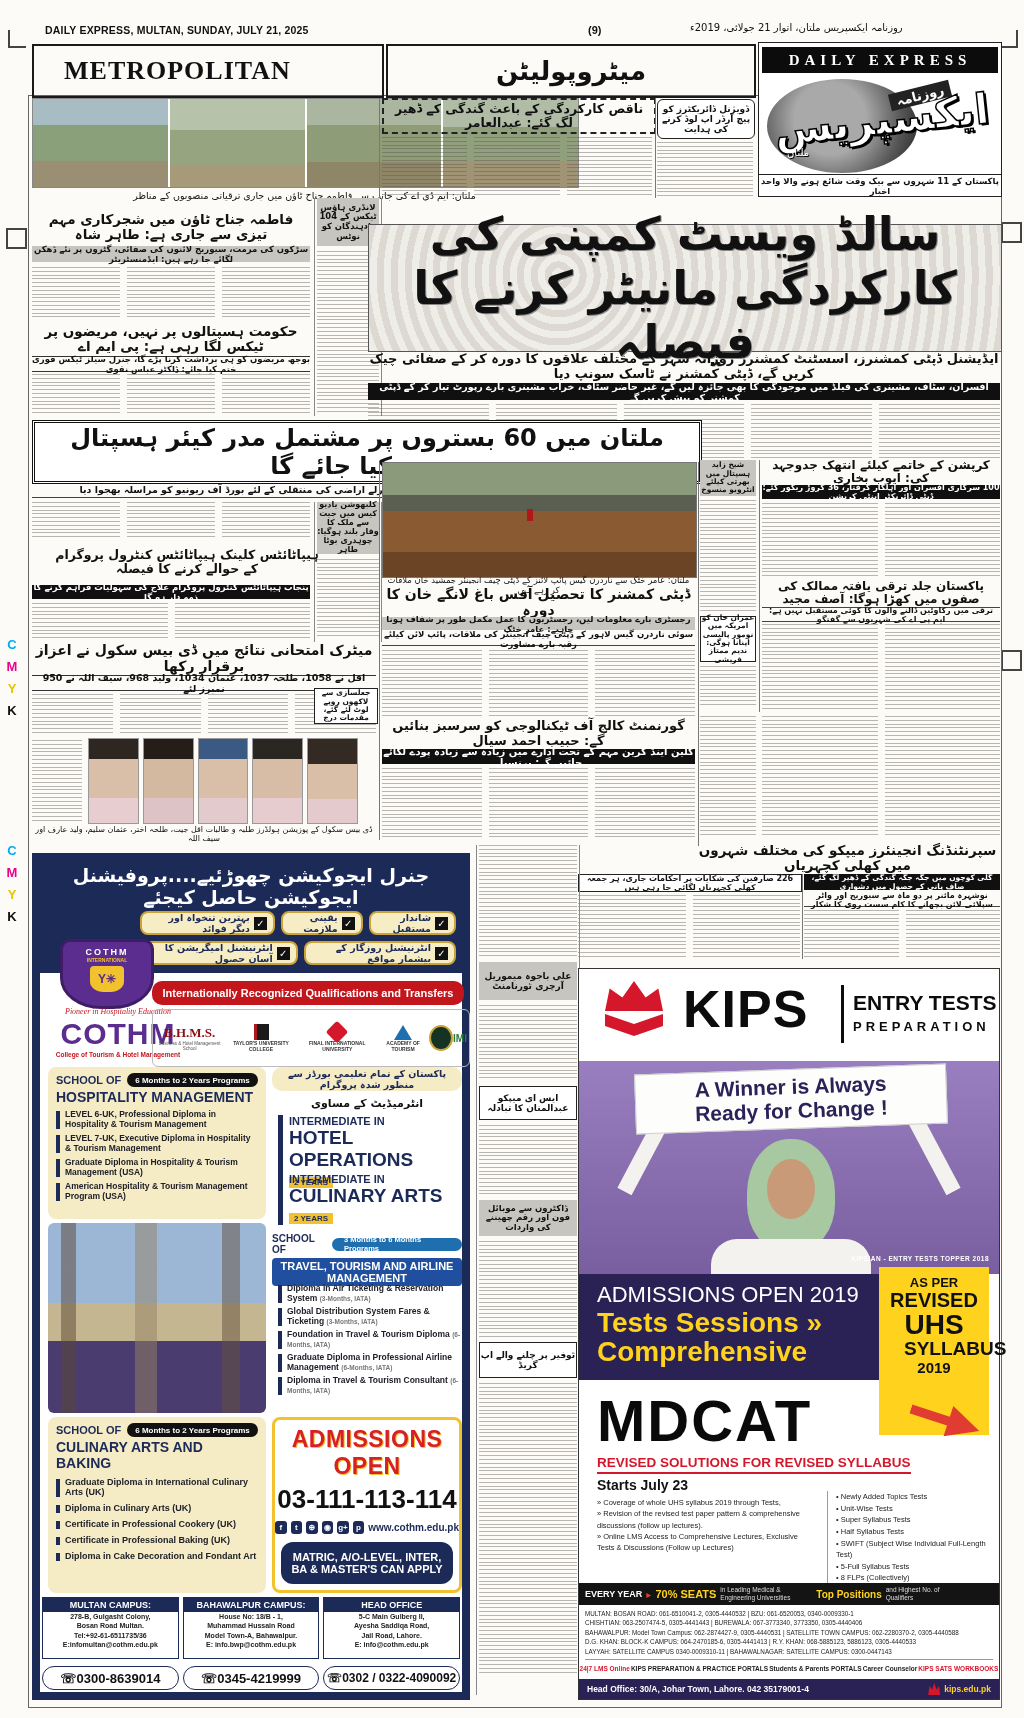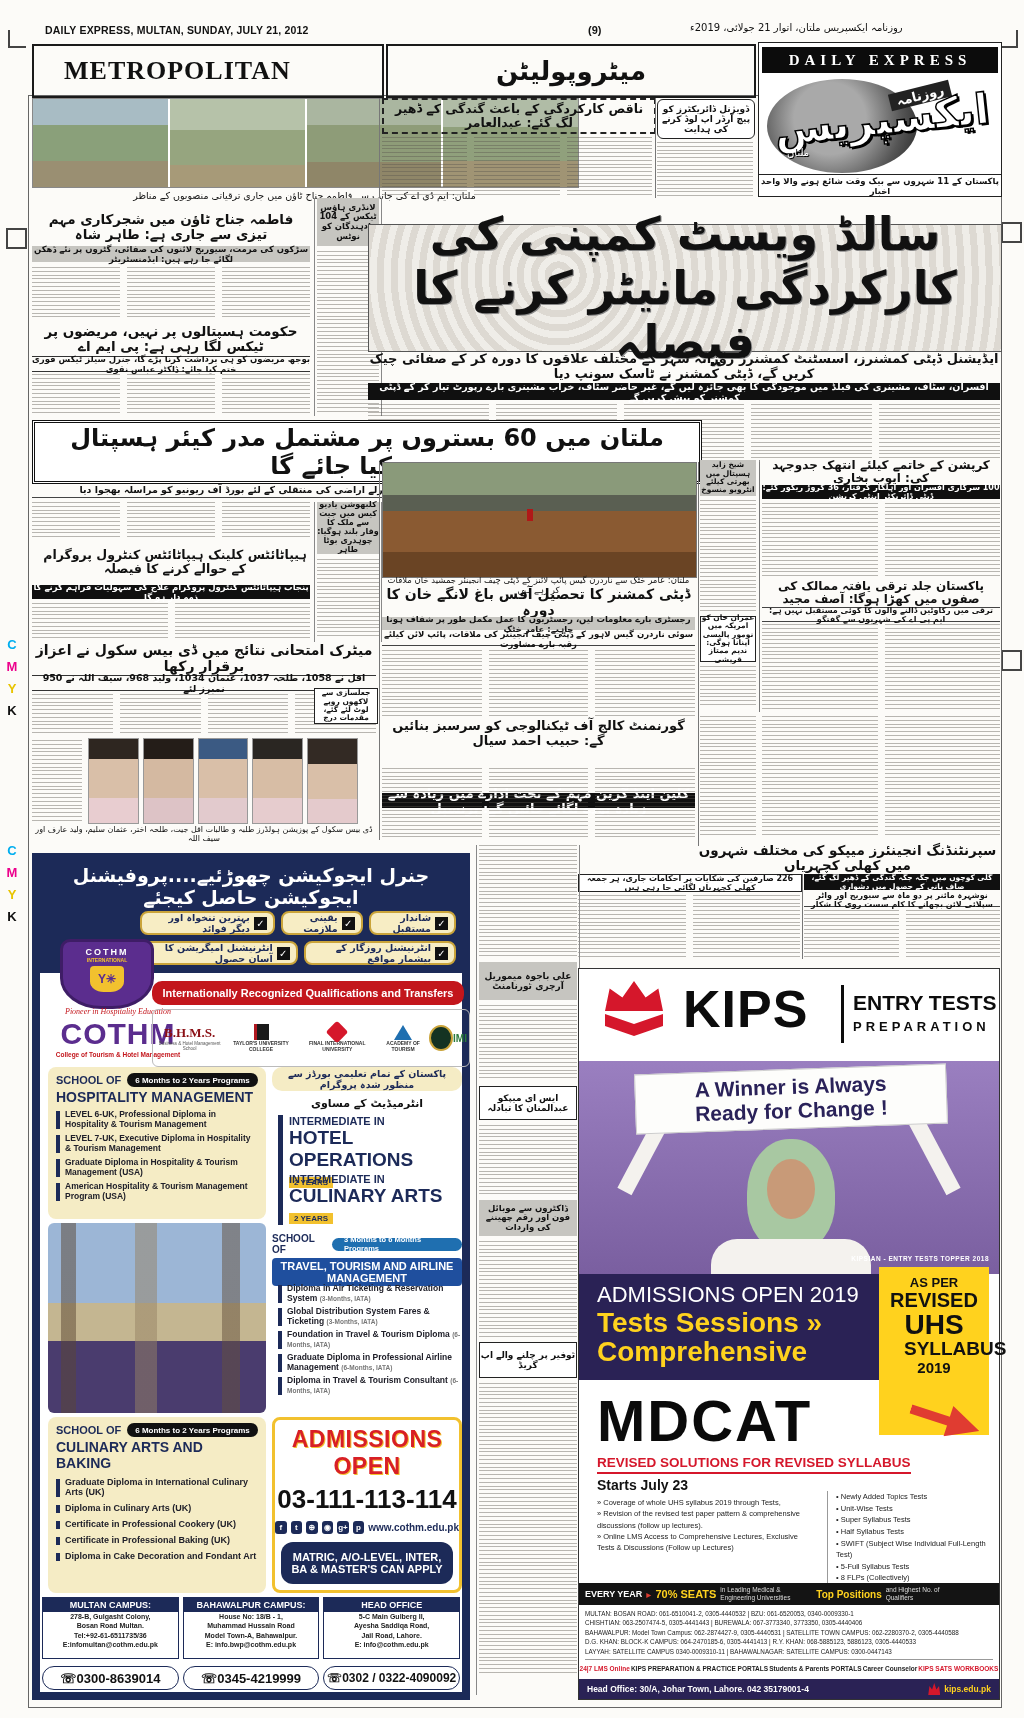--- a/index.html
+++ b/index.html
@@ -43,21 +43,21 @@
   </div>
   <div class="abs" style="left:4px;top:840px;font-size:13px;font-weight:bold;line-height:22px;text-align:center;width:16px;">
     <div style="color:#00aeef;">C</div>
       <div style="color:#ec008c;">M</div>
       <div style="color:#e8c400;">Y</div>
       <div style="color:#111;">K</div>
   </div>
 
   <div class="abs" style="left:28px;top:95px;width:972px;height:1611px;border:1px solid #666;"></div>
 
-  <div class="abs b" style="left:45px;top:24px;font-size:10.5px;letter-spacing:.2px;">DAILY EXPRESS, MULTAN, SUNDAY, JULY 21, 2012</div>
+  <div class="abs b" style="left:45px;top:24px;font-size:10.5px;letter-spacing:.2px;">DAILY EXPRESS, MULTAN, SUNDAY, JULY 21, 2025</div>
   <div class="abs b" style="left:588px;top:24px;font-size:11px;">(9)</div>
   <div class="abs ur" style="left:690px;top:22px;width:310px;font-size:10px;text-align:left;">روزنامہ ایکسپریس ملتان، اتوار 21 جولائی، 2019ء</div>
 
   <div class="abs ctr serif" style="left:32px;top:44px;width:348px;height:50px;border:2px solid #1a1a1a;justify-content:flex-start;">
     <span class="b" style="font-size:26px;letter-spacing:1px;padding-left:30px;">METROPOLITAN</span>
   </div>
   <div class="abs ctr ur b" style="left:386px;top:44px;width:366px;height:50px;border:2px solid #1a1a1a;font-size:26px;">
     <span>میٹروپولیٹن</span>
   </div>
 
@@ -158,21 +158,21 @@
   </div>
   <div class="abs ctr ur b" style="left:32px;top:482px;width:664px;height:15px;font-size:9.5px;border-bottom:1px solid #444;">
     <span>محکمہ صحت نے قطعہ گودام ولایت آباد کی 27 کنال 16 مرلے اراضی کی منتقلی کے لئے بورڈ آف ریونیو کو مراسلہ بھجوا دیا</span>
   </div>
   <div class="abs cols" style="left:32px;top:502px;width:278px;height:36px;">
     <div class="tx"></div>
       <div class="tx"></div>
       <div class="tx"></div>
   </div>
 
-  <div class="abs ctr ur b hl" style="left:36px;top:543px;width:278px;height:38px;font-size:12.5px;">
+  <div class="abs ctr ur b hl" style="left:48px;top:543px;width:278px;height:38px;font-size:12.5px;">
     <span>ہیپاٹائٹس کلینک ہیپاٹائٹس کنٹرول پروگرام کے حوالے کرنے کا فیصلہ</span>
   </div>
   <div class="abs ctr ur b rev" style="left:32px;top:585px;width:278px;height:14px;font-size:8.5px;">
     <span>پنجاب ہیپاٹائٹس کنٹرول پروگرام علاج کی سہولیات فراہم کرنے کا ذمہ دار ہو گا</span>
   </div>
   <div class="abs cols" style="left:32px;top:603px;width:278px;height:38px;">
     <div class="tx"></div>
       <div class="tx"></div>
   </div>
 
@@ -221,21 +221,21 @@
   </div>
   <div class="abs cols" style="left:382px;top:650px;width:313px;height:66px;">
     <div class="tx"></div>
       <div class="tx"></div>
       <div class="tx"></div>
   </div>
 
   <div class="abs ctr ur b hl" style="left:382px;top:722px;width:313px;height:24px;font-size:13px;">
     <span>گورنمنٹ کالج آف ٹیکنالوجی کو سرسبز بنائیں گے: حبیب احمد سیال</span>
   </div>
-  <div class="abs ctr ur b rev" style="left:382px;top:749px;width:313px;height:15px;font-size:13px;margin-top:44px;">
+  <div class="abs ctr ur b rev" style="left:382px;top:749px;width:313px;height:15px;font-size:10px;">
     <span>کلین اینڈ گرین مہم کے تحت ادارے میں زیادہ سے زیادہ پودے لگائے جائیں گے: پرنسپل</span>
   </div>
   <div class="abs cols" style="left:382px;top:768px;width:313px;height:70px;">
     <div class="tx"></div>
       <div class="tx"></div>
       <div class="tx"></div>
   </div>
 
   <div class="abs" style="left:700px;top:460px;width:56px;height:252px;border-right:1px solid #888;padding-right:3px;">
     <div class="ctr ur b gb hl" style="height:36px;font-size:7.5px;">

